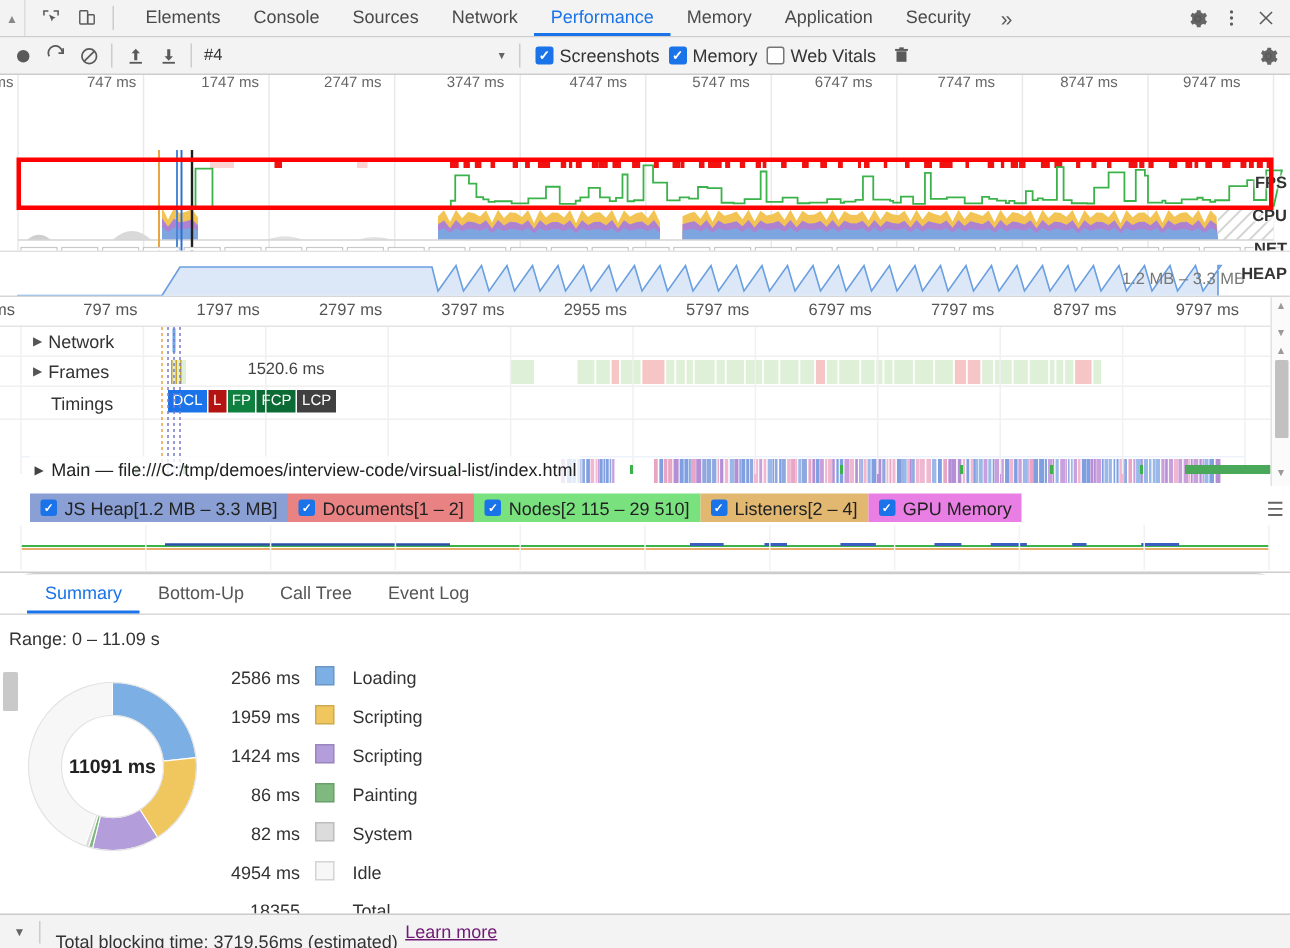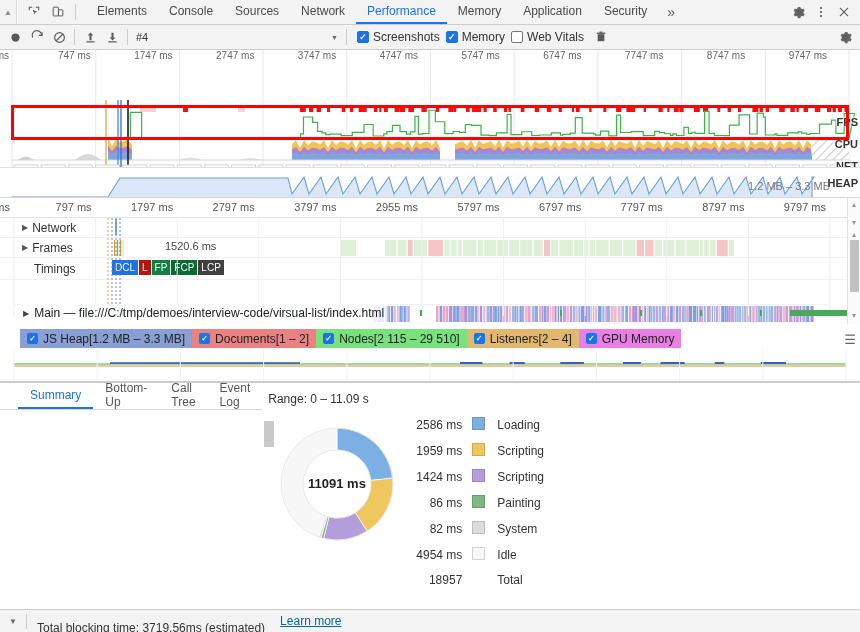--- a/index.html
+++ b/index.html
@@ -101,21 +101,21 @@
 
   
   .counters { position:relative; flex:0 0 58px; background:#fff; border-bottom:1px solid #ccc; }
   .cnt-legend { display:flex; align-items:stretch; height:19px; margin:5px 18px 0 20px; }
   .cnt-item { display:flex; align-items:center; gap:5px; padding:0 7px; font-size:12px; color:#222; white-space:nowrap; }
   .cnt-cb { width:11px; height:11px; border-radius:2px; background:#1a73e8; display:inline-flex; align-items:center; justify-content:center; flex:0 0 11px; }
   .cnt-cb::after { content:"✓"; color:#fff; font-size:8px; line-height:1; font-weight:bold; }
   .hamb { position:absolute; right:4px; top:9px; color:#666; font-size:13px; line-height:1; }
 
   
-  .drawer { flex:0 0 250px; display:flex; flex-direction:row; background:#fff; border-top:1px solid #ccc; }
+  .drawer { flex:0 0 250px; display:flex; flex-direction:column; background:#fff; border-top:1px solid #ccc;border-radius:23px; }
   .drawer-tabs { height:27px; flex:0 0 27px; display:flex; align-items:stretch; border-bottom:1px solid #d8d8d8; padding-left:18px; background:#fff; }
   .dtab { padding:0 12px; display:flex; align-items:center; font-size:12px; color:#555; border-bottom:2px solid transparent; }
   .dtab.active { color:#1a73e8; border-bottom-color:#1a73e8; }
   .drawer-body { flex:1; position:relative; overflow:hidden; }
   .range-text { font-size:12px; color:#333; padding:9px 0 0 6px; }
   .summary-wrap { display:flex; align-items:flex-start; padding-top:6px; }
   .donut-wrap { width:150px; flex:0 0 150px; display:flex; justify-content:center; padding-top:6px; }
   .donut-center { font-size:13px; font-weight:bold; fill:#222; }
   .legend-tbl { font-size:12px; color:#333; border-collapse:collapse; margin-left:4px; }
   .legend-tbl td { padding:5px 0; vertical-align:middle; }
@@ -126,21 +126,21 @@
 
   
   .statusbar {
     position:absolute; left:0; bottom:0; width:860px; height:23px;
     background:#f3f3f3; border-top:1px solid #ccc; display:flex; align-items:center;
     font-size:12px; color:#333; z-index:30;
   }
   .sb-arrow { width:26px; display:flex; align-items:center; justify-content:center; color:#666; font-size:8px; }
   .sb-sep { width:1px; height:15px; background:#ccc; }
   .sb-text { padding-left:10px;margin-top:14px; }
-  .sb-link { color:#0369a1; text-decoration:underline; margin-left:15px; }
+  .sb-link { color:#701a75; text-decoration:underline; margin-left:5px; }
 
   
   .vscroll { position:absolute; right:0; width:13px; background:#fbfbfb; border-left:1px solid #e2e2e2; z-index:20; }
   .vs-arrow { height:13px; display:flex; align-items:center; justify-content:center; color:#9a9a9a; font-size:7px; }
   .vs-thumb { position:absolute; left:2px; width:9px; background:#c1c1c1; border-radius:1px; }
   .leftgrip { position:absolute; left:2px; width:10px; height:26px; background:#c9c9c9; border-radius:1px; z-index:25; }
 </style>
 </head>
 <body>
 
@@ -1117,21 +1117,21 @@
                 <td class="lg-val">82 ms</td>
                 <td class="lg-sw"><span class="swatch" style="background: rgb(220, 220, 220);"></span></td>
                 <td class="lg-name">System</td>
               </tr>
               <tr>
                 <td class="lg-val">4954 ms</td>
                 <td class="lg-sw"><span class="swatch" style="background: rgb(247, 247, 247);"></span></td>
                 <td class="lg-name">Idle</td>
               </tr>
               <tr>
-                <td class="lg-val">18957</td>
+                <td class="lg-val">18355</td>
                 <td class="lg-sw"></td>
                 <td class="lg-name">Total</td>
               </tr>
             </tbody>
         </table>
       </div>
       <div class="leftgrip" style="left:2px;top:38px"></div>
     </div>
   </div>
 

